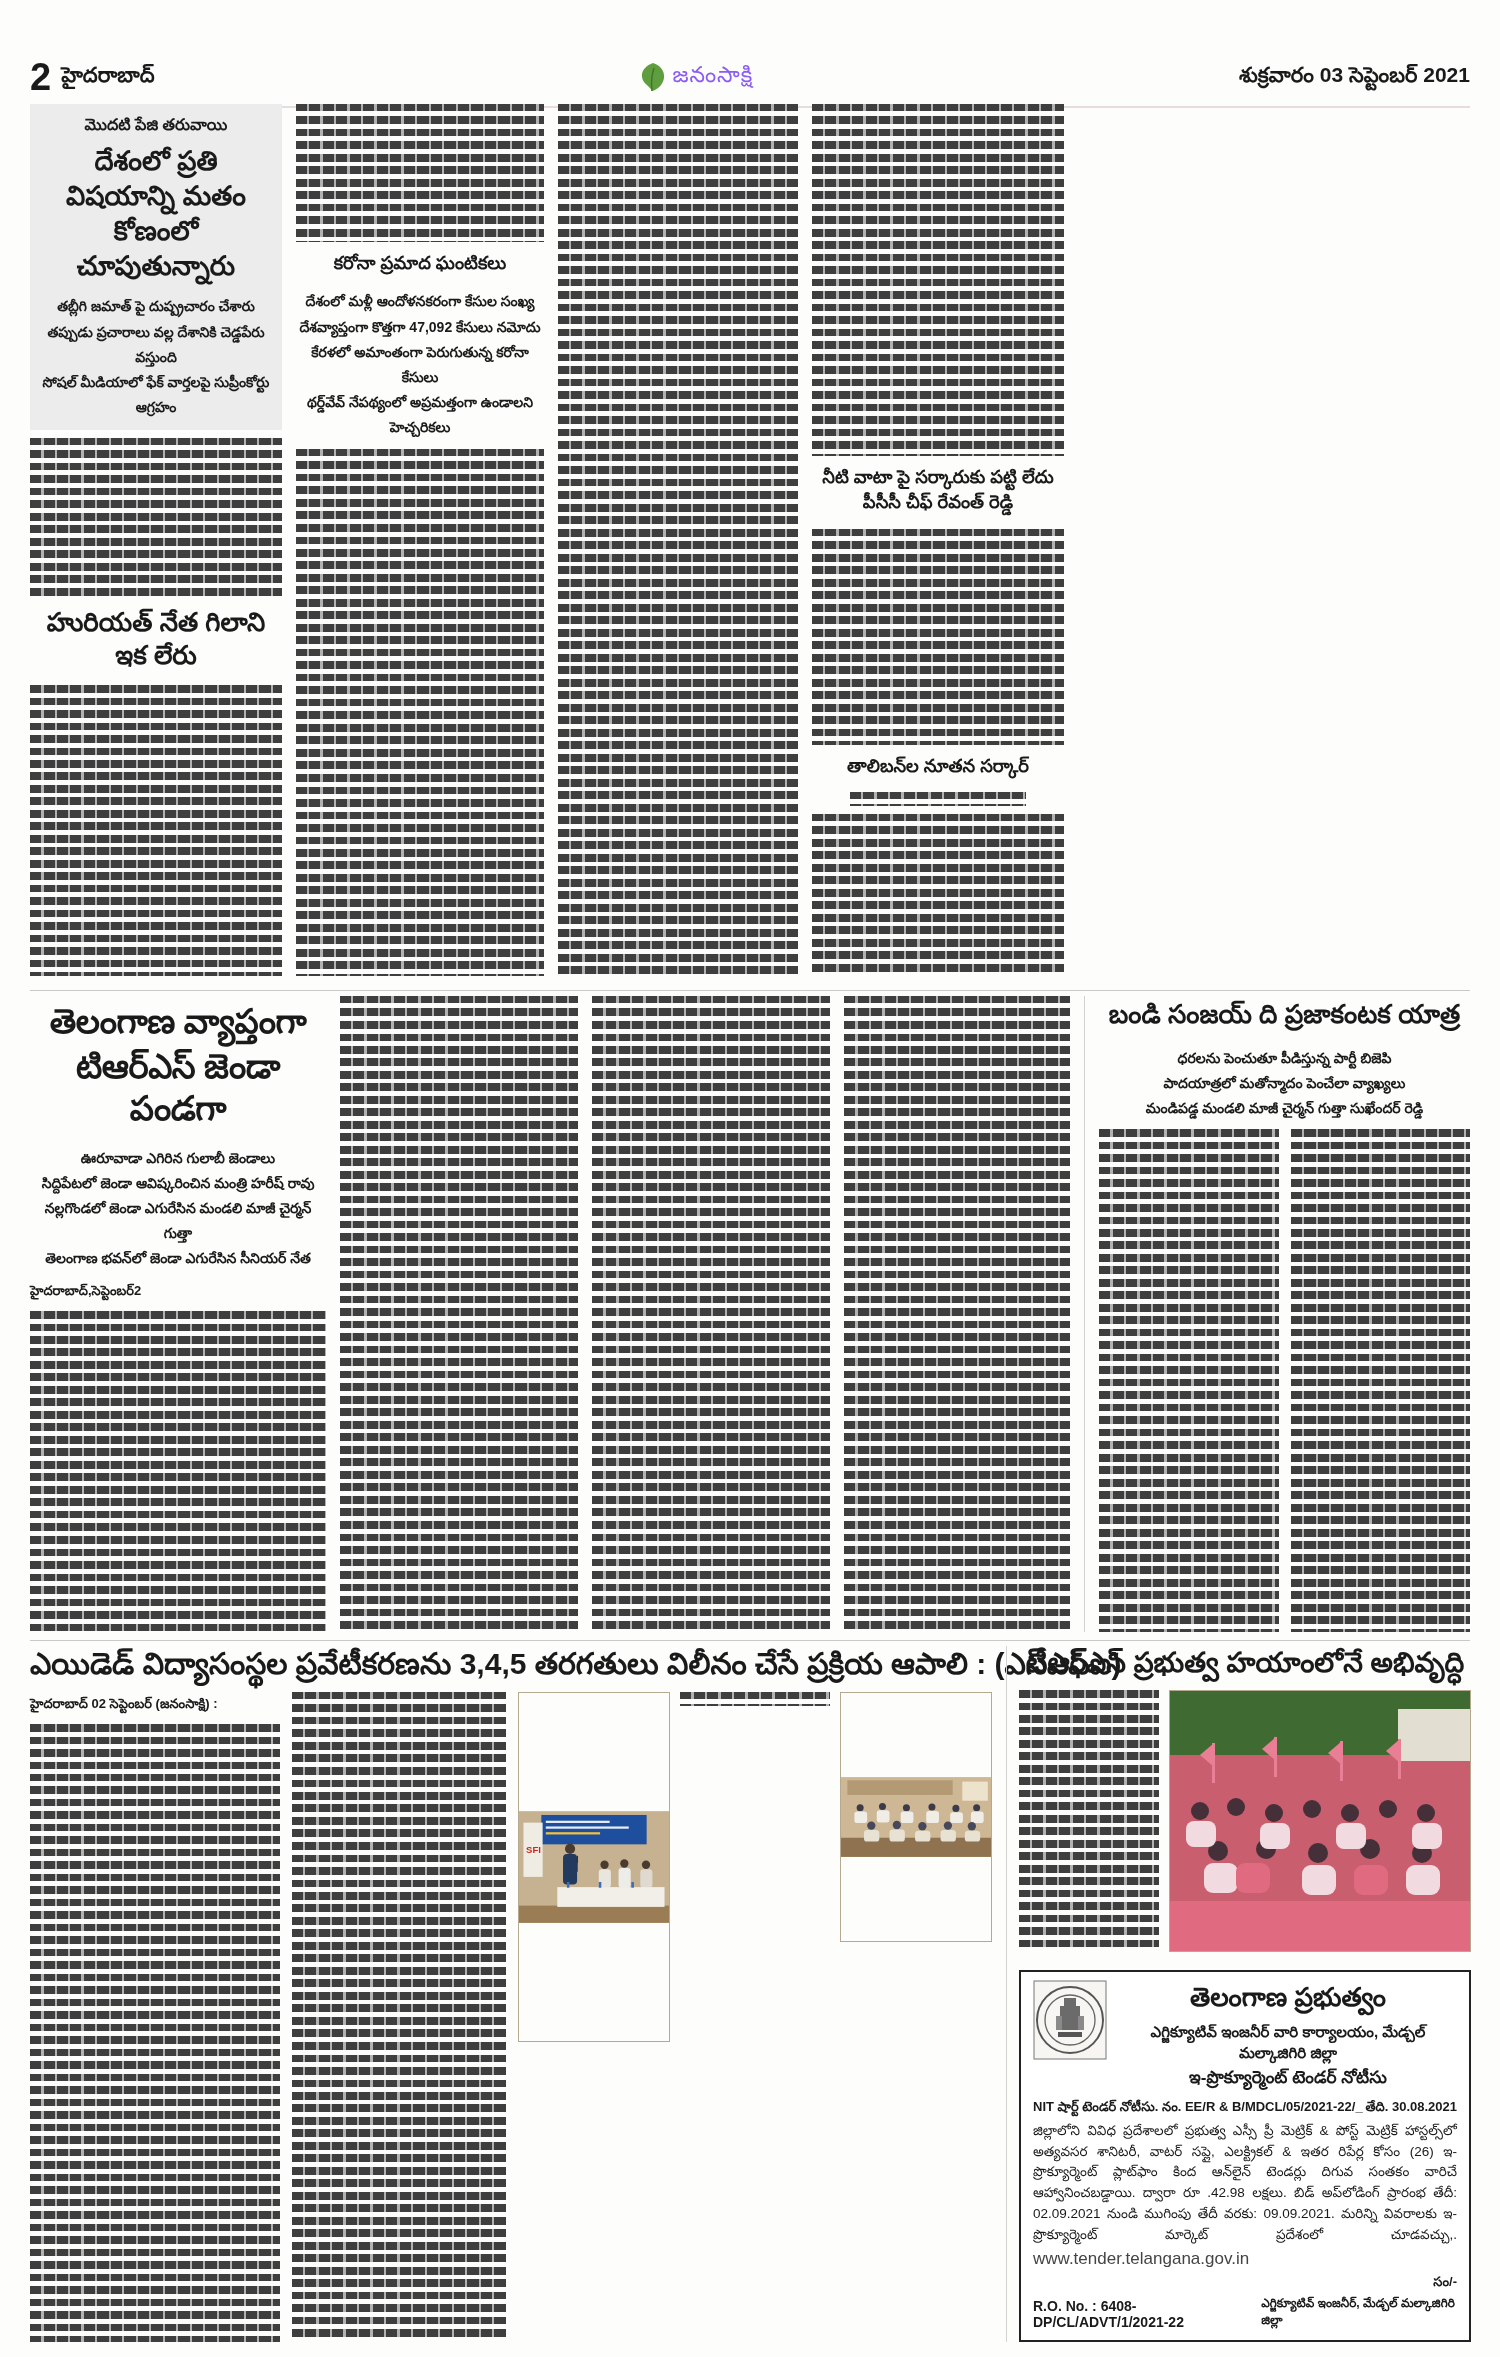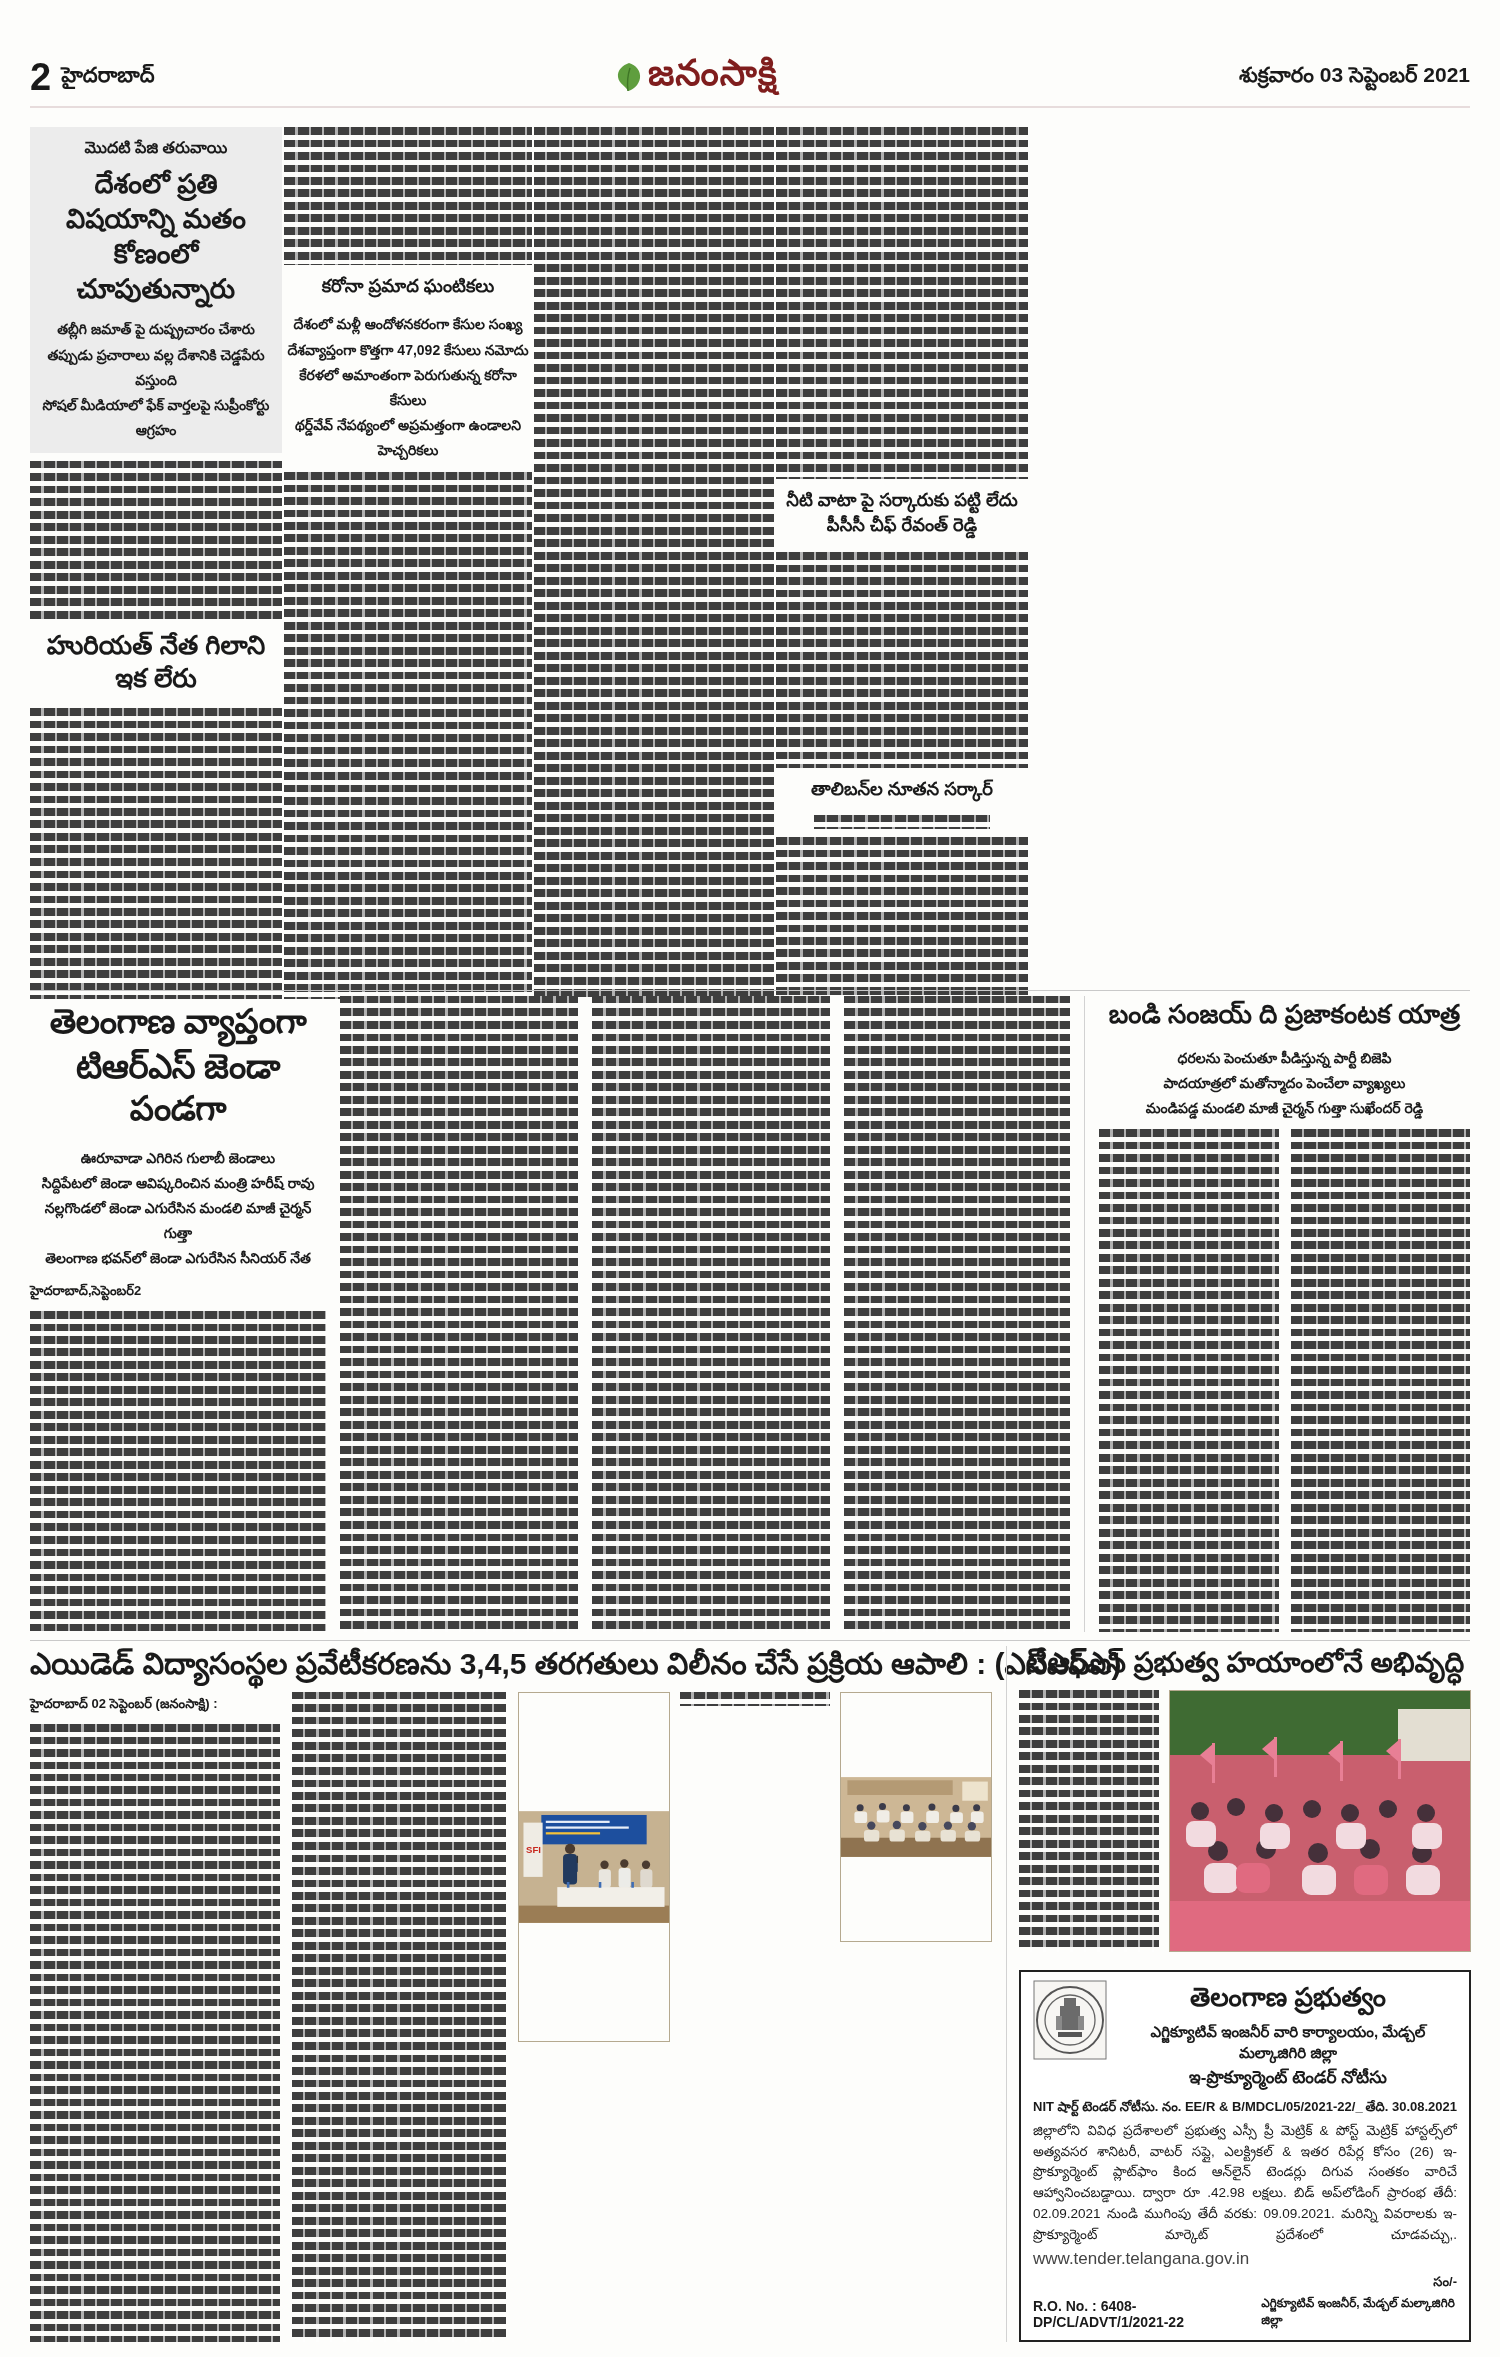--- a/index.html
+++ b/index.html
@@ -5,33 +5,33 @@
   html,body{margin:0;padding:0;background:#888;}
   .page{position:relative;width:1500px;height:2357px;background:#fdfdfb;margin:0 auto;
         font-family:"Liberation Sans","DejaVu Sans",sans-serif;color:#1a1a1a;overflow:hidden;}
   
   .hdr{position:absolute;top:52px;left:30px;right:30px;height:50px;display:flex;
        align-items:center;justify-content:space-between;}
   .hdr-left{display:flex;align-items:flex-end;gap:10px;}
   .pgnum{font-size:38px;font-weight:bold;line-height:1;}
   .edition{font-size:21px;font-weight:bold;padding-bottom:4px;}
   .hdr-center{display:flex;align-items:center;gap:6px;}
-  .mast{font-size:36px;font-weight:bold;color:#7f1d1d;letter-spacing:1px;}
+  .mast{font-size:22px;font-weight:normal;color:#8b5cf6;letter-spacing:1px;}
   .hdr-right{font-size:21px;font-weight:bold;}
   .rule{position:absolute;left:30px;right:30px;height:0;border-top:2px solid #e7dcdc;}
   .rule2{position:absolute;left:30px;right:30px;height:0;border-top:1px solid #c9c9c9;}
   
   .gk{background:
       repeating-linear-gradient(to right, rgba(255,255,255,0) 0 11px, rgba(255,255,255,.6) 11px 13.5px),
       repeating-linear-gradient(to bottom, #3e3e3e 0 7.5px, rgba(0,0,0,0) 7.5px 12.5px);
       width:100%;}
   .grow{flex:1 1 auto;}
   
   .band{position:absolute;left:30px;right:30px;display:flex;}
-  .band1{top:127px;height:872px;gap:2px;}
+  .band1{top:104px;height:872px;gap:14px;}
   .band2{top:996px;height:636px;gap:14px;justify-content:flex-end;}
   .band3{top:1646px;height:696px;}
   .col{display:flex;flex-direction:column;gap:8px;}
   .vrule{width:0;border-left:1px solid #d2d2d2;}
   .tworow{display:flex;gap:12px;}
   .tworow>.gk{flex:1;}
   
   .leadbox{background:#ececec;padding:12px 8px 10px;text-align:center;}
   .kicker{font-size:16px;font-weight:bold;margin-bottom:6px;}
   .hl-lead{font-size:27px;font-weight:bold;line-height:1.3;margin:0 0 10px;}

